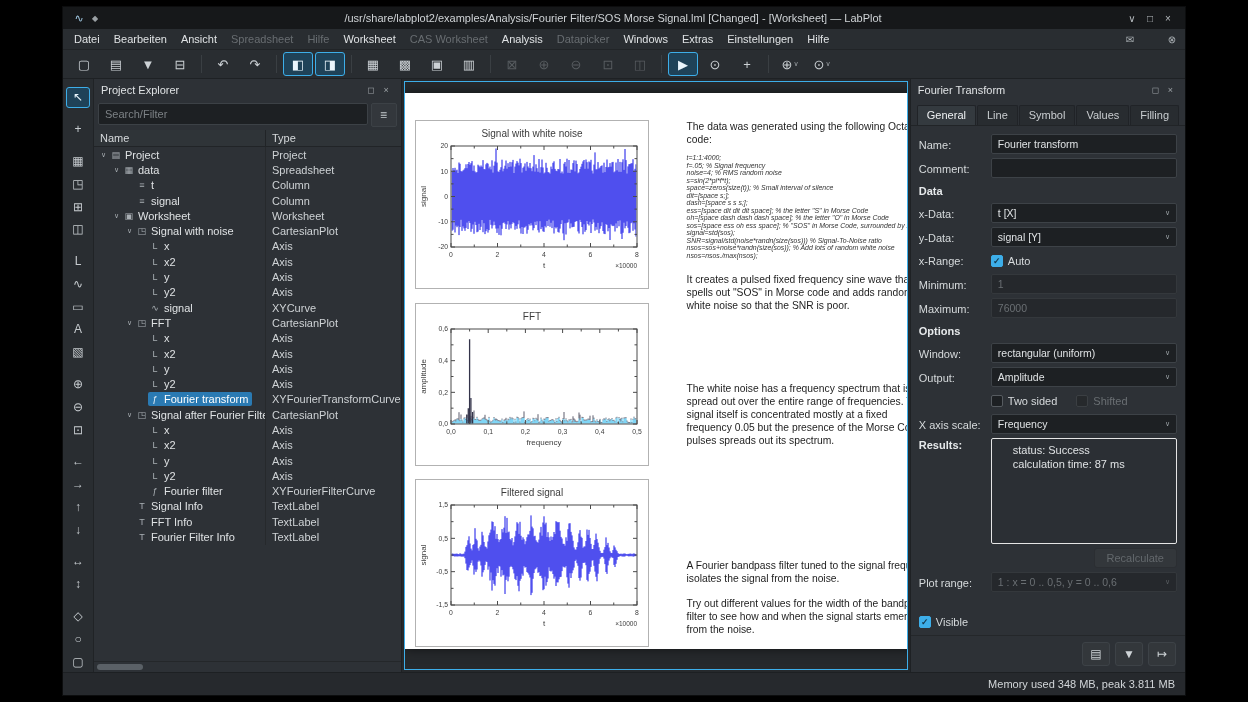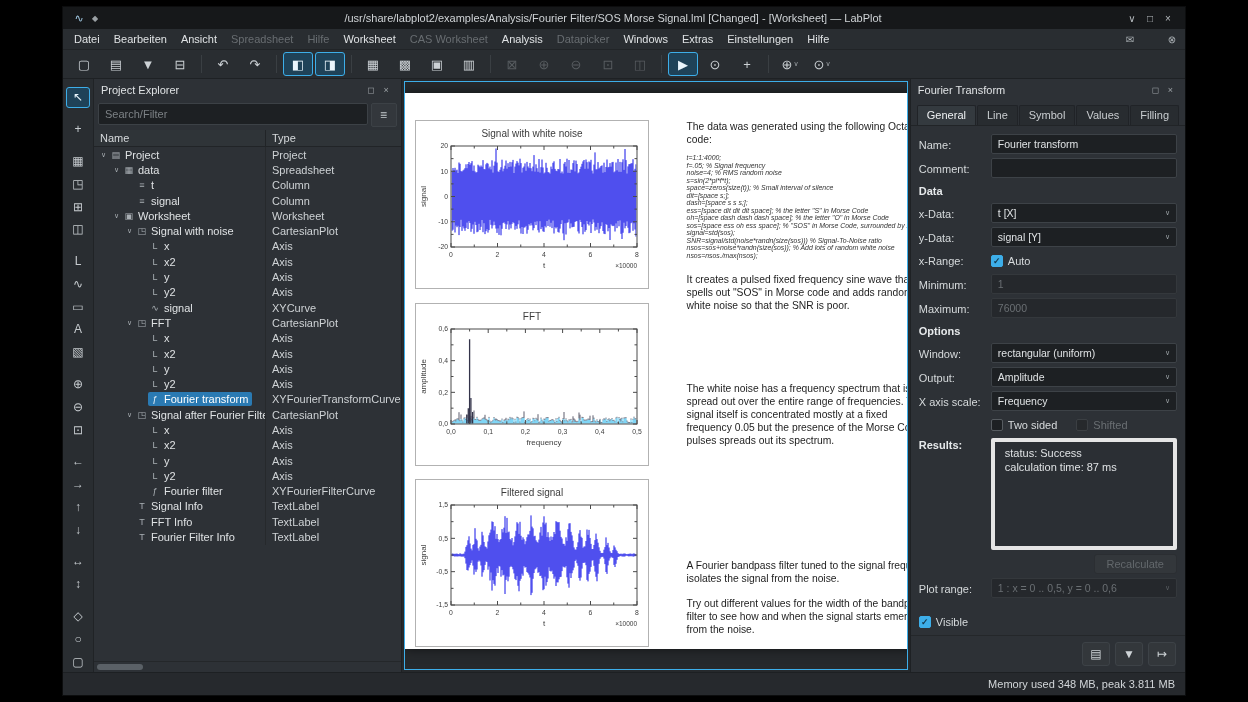--- a/index.html
+++ b/index.html
@@ -84,21 +84,21 @@
   .select{justify-content:space-between;}
   .select .arrow{font-size:7px;color:#9aa0a4;margin-left:4px;}
   .input.disabled,.select.disabled{color:#6a6f73;background:#25282c;border-color:#34383c;}
   .select.disabled .arrow{color:#585d61;}
   .section{font-weight:bold;color:#e6e9eb;margin-top:3px;min-height:14px;}
   .checkbox{width:12px;height:12px;box-sizing:border-box;border:1px solid #565b60;border-radius:2px;background:#1d2023;display:inline-flex;align-items:center;justify-content:center;font-size:9px;color:transparent;flex:none;}
   .checkbox.checked{background:#3daee9;border-color:#3daee9;color:#15374b;font-weight:bold;}
   .checkbox.disabled{border-color:#3b3f43;background:#26292c;}
   .cb-label{margin-right:14px;}
   .cb-label.disabled{color:#6a6f73;}
-  .results-box{flex:1;border:4px solid #e5e5e5;background:#2b2f34;border-radius:2px;min-height:96px;padding:4px 10px;line-height:14px;color:#dfe2e4;}
+  .results-box{flex:1;border:1px solid #e5e5e5;background:#2b2f34;border-radius:2px;min-height:96px;padding:4px 21px;line-height:14px;color:#dfe2e4;}
   .recalc-row{display:flex;justify-content:flex-end;}
   .btn{padding:3px 12px;background:#33373b;border:1px solid #2b2e32;border-radius:3px;color:#63686c;font-size:11px;}
   .spacer{flex:1;}
   .dock-bottom{flex:0 0 36px;display:flex;align-items:center;justify-content:flex-end;gap:5px;padding:0 9px;border-top:1px solid #24272a;}
   .cfg-btn{width:26px;height:22px;display:flex;align-items:center;justify-content:center;background:#33373b;border:1px solid #3d4247;border-radius:3px;color:#cfd4d7;font-size:12px;}
   
   .statusbar{flex:0 0 22px;background:#26292d;border-top:1px solid #1d2023;display:flex;align-items:center;justify-content:flex-end;padding:0 10px;font-size:11px;color:#d2d6d9;}
   svg text{font-family:"Liberation Sans",sans-serif;}
 </style>
 </head>
@@ -1608,36 +1608,36 @@
         <div class="frow">
           <span class="flabel">Output:</span>
           <div class="fctl">
               <div class="select">
             <span>Amplitude</span>
                 <span class="arrow">∨</span>
               </div>
             </div>
         </div>
         <div class="frow">
+          <span class="flabel"></span>
+          <div class="fctl">
+            <span class="checkbox"></span>
+            <span class="cb-label">Two sided</span>
+            <span class="checkbox disabled"></span>
+            <span class="cb-label disabled">Shifted</span>
+          </div>
+        </div>
+        <div class="frow">
           <span class="flabel">X axis scale:</span>
           <div class="fctl">
               <div class="select">
             <span>Frequency</span>
                 <span class="arrow">∨</span>
               </div>
             </div>
-        </div>
-        <div class="frow">
-          <span class="flabel"></span>
-          <div class="fctl">
-            <span class="checkbox"></span>
-            <span class="cb-label">Two sided</span>
-            <span class="checkbox disabled"></span>
-            <span class="cb-label disabled">Shifted</span>
-          </div>
         </div>
 
         <div class="frow top">
           <span class="flabel section" style="margin-top:0">Results:</span>
           <div class="fctl">
               <div class="results-box">
             <div>status: Success</div>
             <div>calculation time: 87 ms</div>
           </div>
             </div>

